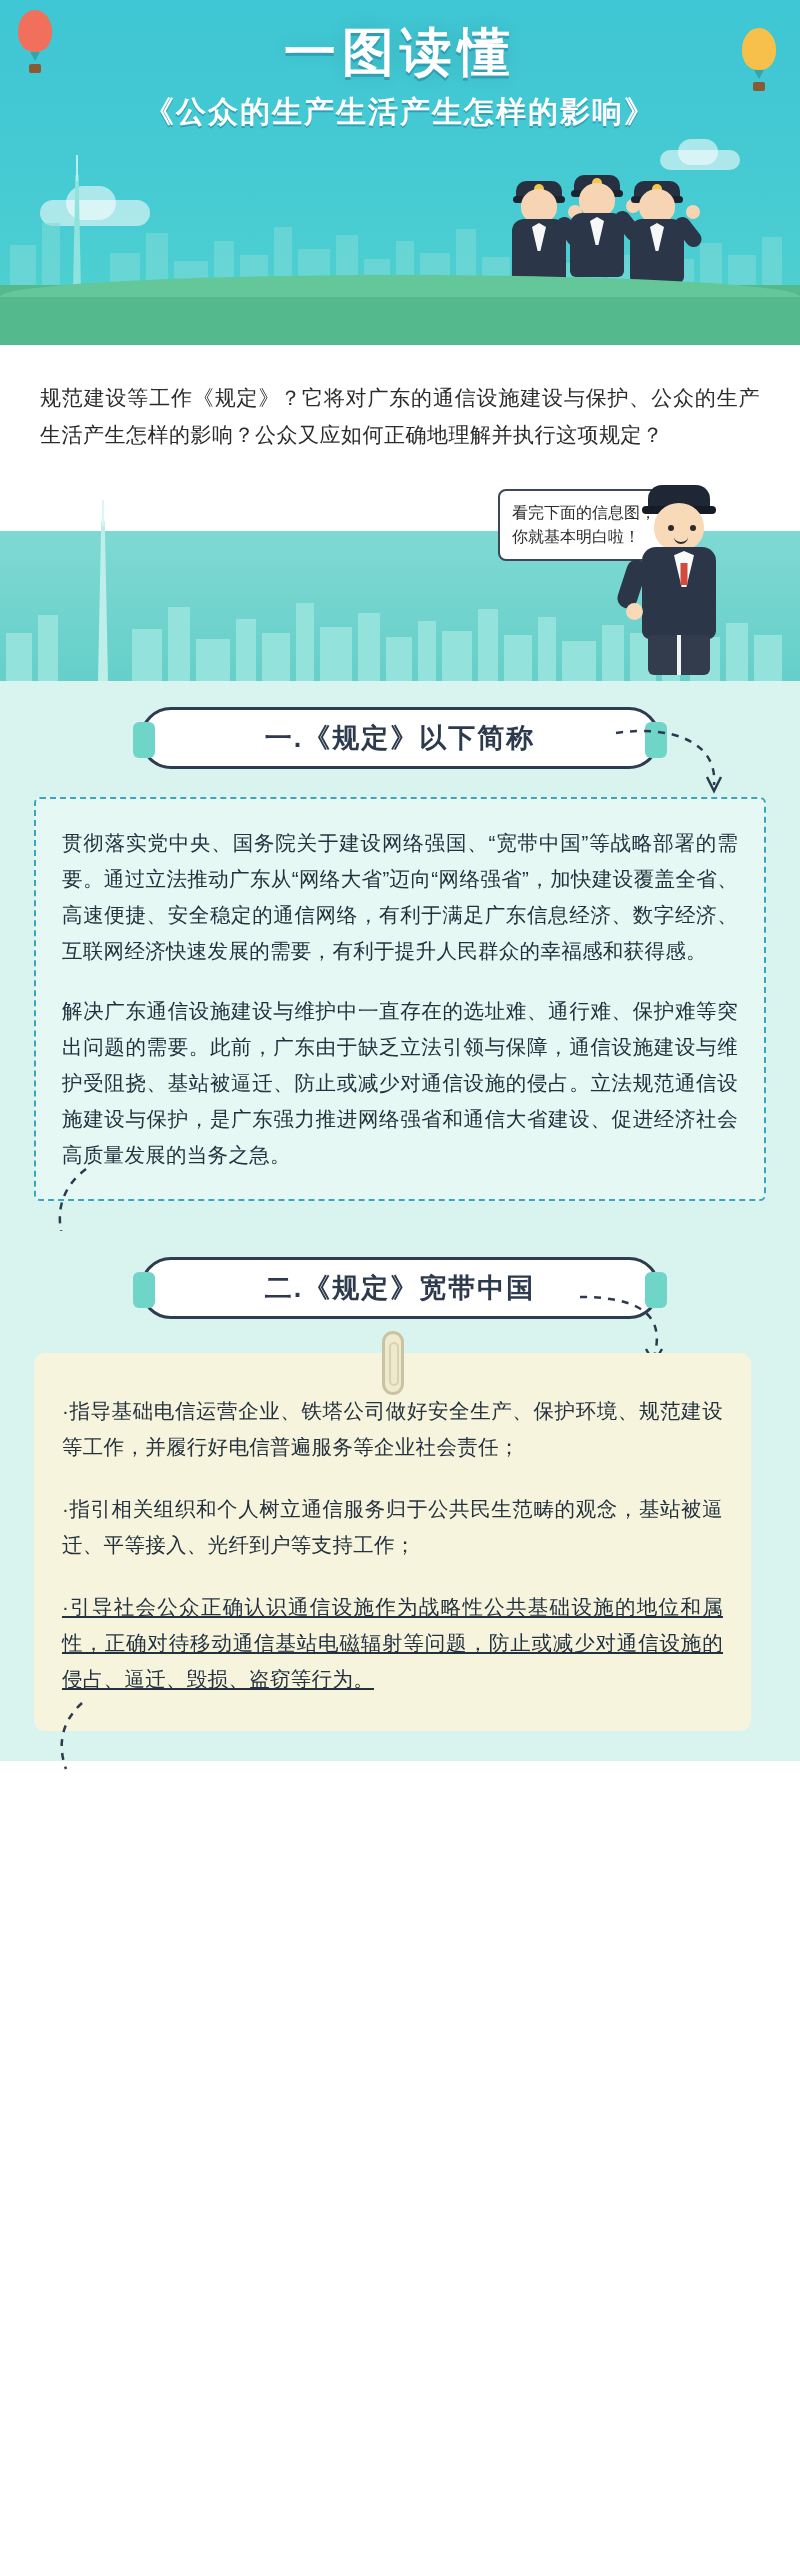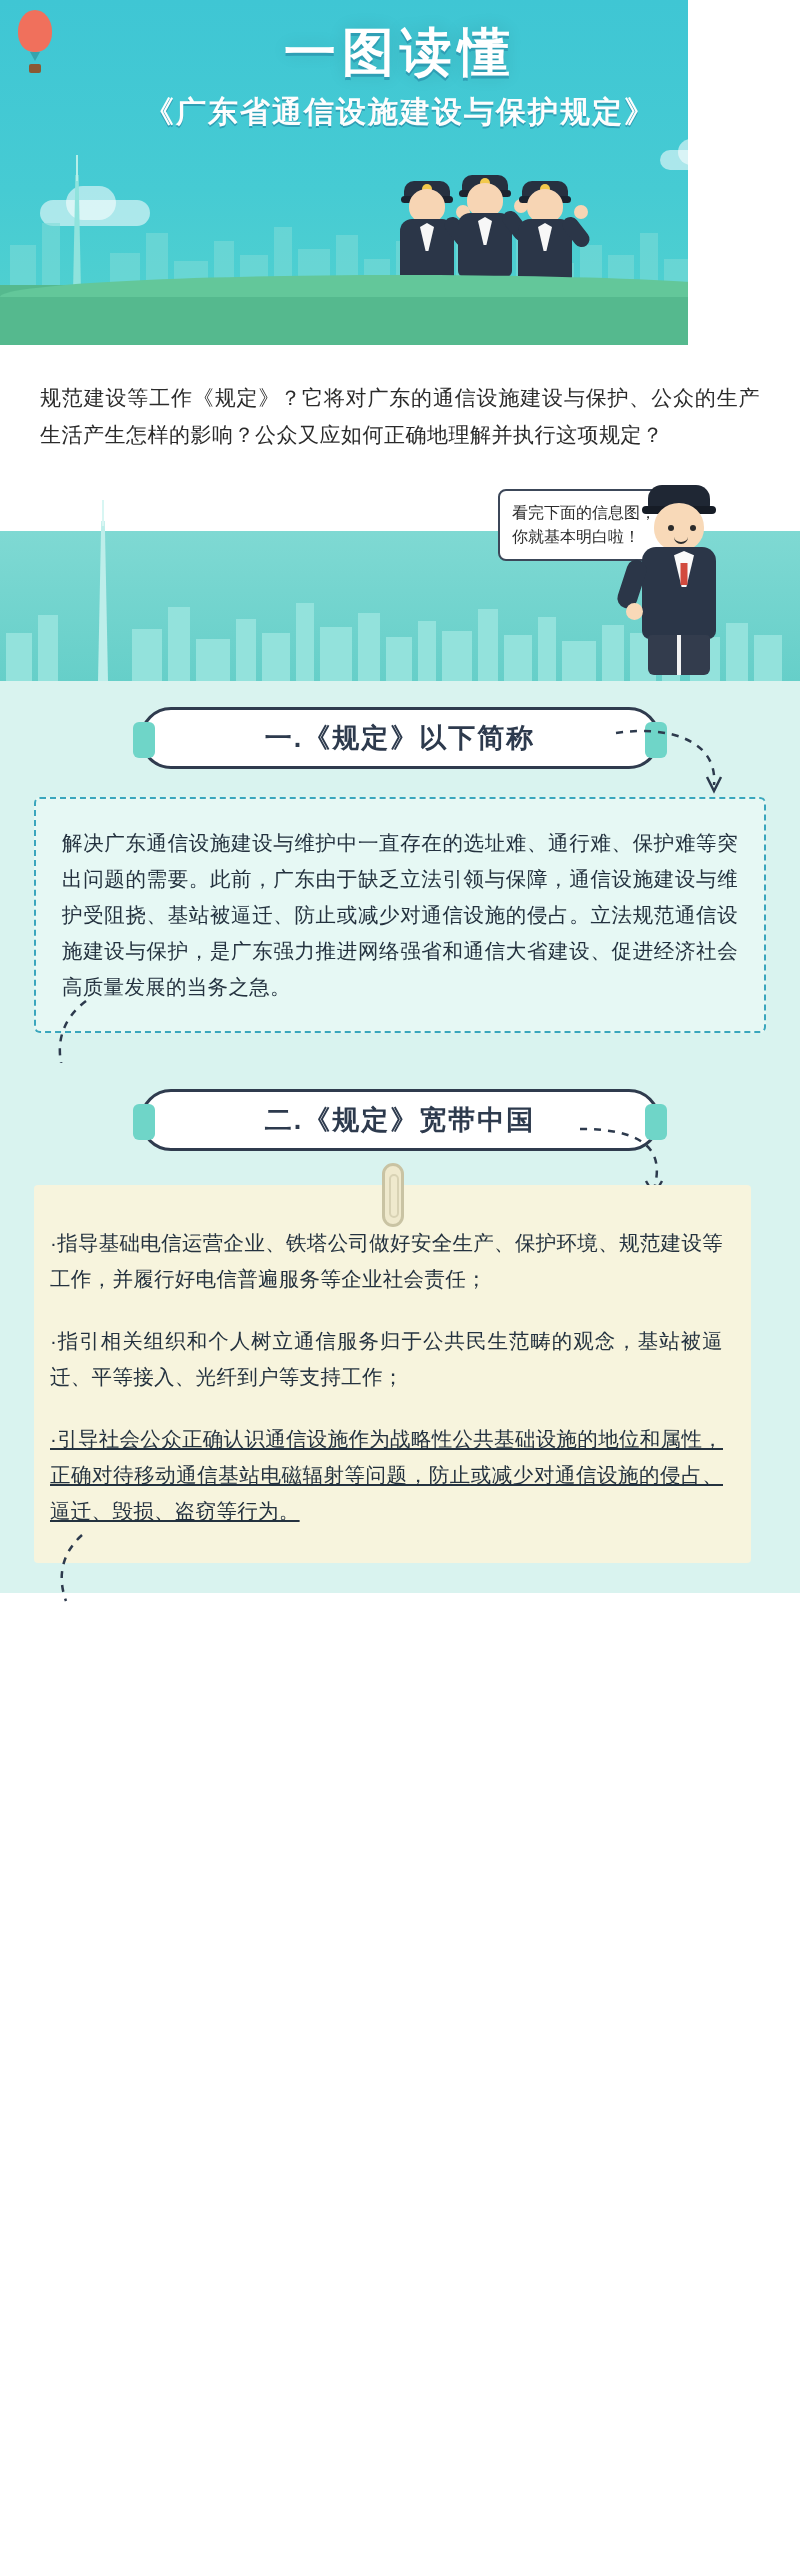--- a/index.html
+++ b/index.html
@@ -11,21 +11,21 @@
   .page {
     position: relative;
     width: 800px;
     min-height: 2556px;
     overflow: hidden;
   }
 
   
   .hero {
     position: relative;
-    width: 688px;
+    width: 800px;
     height: 345px;
     background: linear-gradient(180deg, #3fc6d4 0%, #46cbd3 55%, #53d2cf 100%);
     overflow: hidden;
   }
   .hero-clouds span {
     position: absolute;
     background: rgba(255,255,255,0.55);
     border-radius: 40px;
   }
   .cloud-a { left: 40px; top: 200px; width: 110px; height: 26px; }
@@ -328,22 +328,22 @@
     text-align: justify;
     margin-bottom: 24px;
     letter-spacing: .3px;
   }
   .panel p:last-child { margin-bottom: 0; }
 
   .panel-cream {
     position: relative;
     margin: 34px 49px 0 34px;
     background: #f7f4dd;
-    border-radius: 4px;
-    padding: 40px 28px 34px 16px;
+    border-radius: 11px;
+    padding: 40px 28px 34px 28px;
   }
   .panel-cream p {
     font-size: 20.5px;
     line-height: 36px;
     color: #24323f;
     text-align: justify;
     margin-bottom: 26px;
     letter-spacing: .3px;
   }
   .panel-cream p:last-child { margin-bottom: 0; text-decoration: underline; }
@@ -377,21 +377,21 @@
     <div class="balloon balloon-1">
       <div class="bag"></div>
         <div class="basket"></div>
     </div>
     <div class="balloon balloon-2">
       <div class="bag"></div>
         <div class="basket"></div>
     </div>
 
     <div class="hero-title">一图读懂</div>
-    <div class="hero-subtitle">《广东省通信设施建设与保护规定》</div>
+    <div class="hero-subtitle">《公众的生产生活产生怎样的影响》</div>
 
     <div class="hero-city">
       <i style="left:10px;width:26px;height:54px"></i>
       <i style="left:42px;width:18px;height:76px"></i>
       <i style="left:110px;width:30px;height:46px"></i>
       <i style="left:146px;width:22px;height:66px"></i>
       <i style="left:174px;width:34px;height:38px"></i>
       <i style="left:214px;width:20px;height:58px"></i>
       <i style="left:240px;width:28px;height:44px"></i>
       <i style="left:274px;width:18px;height:72px"></i>
@@ -501,20 +501,21 @@
     <div class="sec-header">
       <div class="plate"></div>
       <div class="txt">一.《规定》以下简称</div>
       <svg class="dashed-arrow" style="left:470px; top:16px;" viewBox="0 0 120 90">
         <path d="M6 10 C 60 2, 108 18, 104 62" stroke="#2d3a4d" stroke-width="2.5" fill="none" stroke-dasharray="7 7"></path>
         <path d="M97 54 L104 68 L111 54" stroke="#2d3a4d" stroke-width="2.5" fill="none"></path>
       </svg>
     </div>
 
     <div class="panel">
+      <p>贯彻落实党中央、国务院关于建设网络强国、“宽带中国”等战略部署的需要。通过立法推动广东从“网络大省”迈向“网络强省”，加快建设覆盖全省、高速便捷、安全稳定的通信网络，有利于满足广东信息经济、数字经济、互联网经济快速发展的需要，有利于提升人民群众的幸福感和获得感。</p>
       <p>解决广东通信设施建设与维护中一直存在的选址难、通行难、保护难等突出问题的需要。此前，广东由于缺乏立法引领与保障，通信设施建设与维护受阻挠、基站被逼迁、防止或减少对通信设施的侵占。立法规范通信设施建设与保护，是广东强力推进网络强省和通信大省建设、促进经济社会高质量发展的当务之急。</p>
     </div>
 
     <svg class="tail-dash" viewBox="0 0 40 70">
       <path d="M34 2 C 10 20, 4 44, 10 68" stroke="#2d3a4d" stroke-width="2.5" fill="none" stroke-dasharray="7 7"></path>
     </svg>
   </div>
 
   <div class="section-block alt">
     <div class="sec-header">

